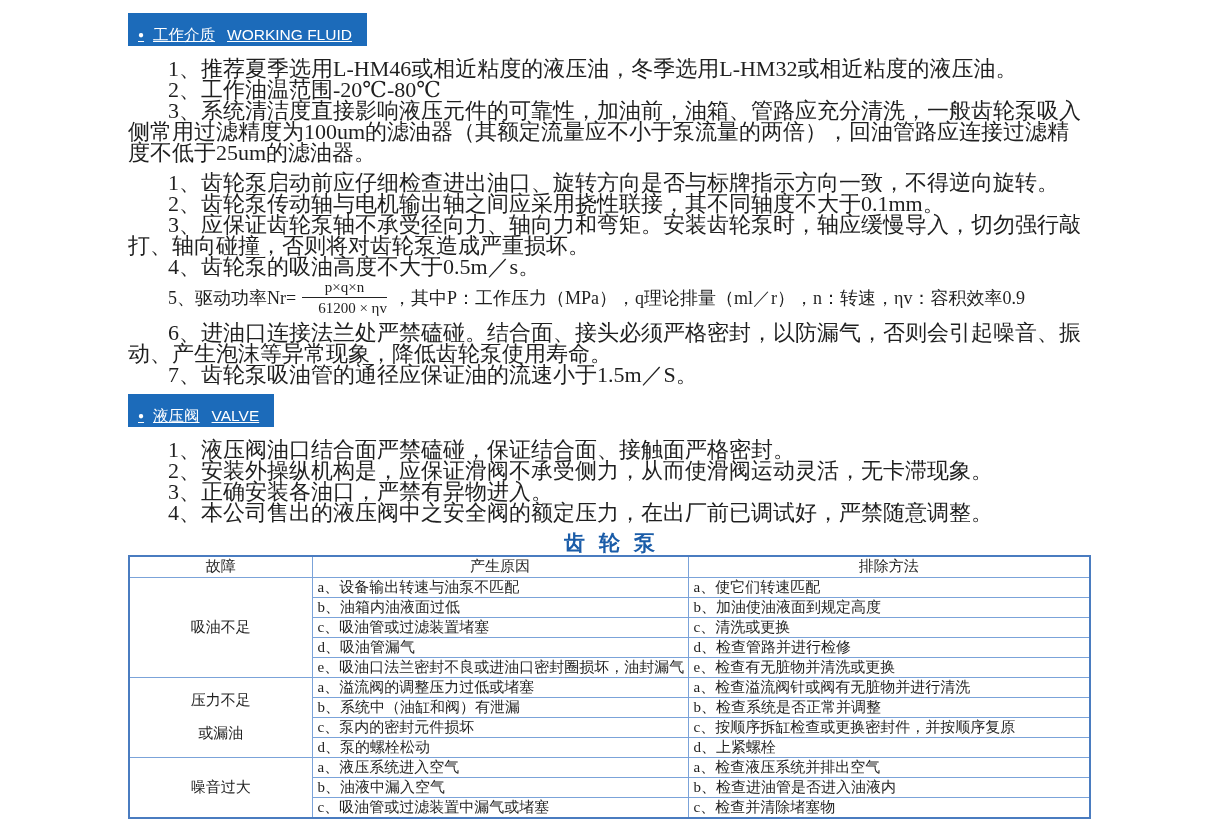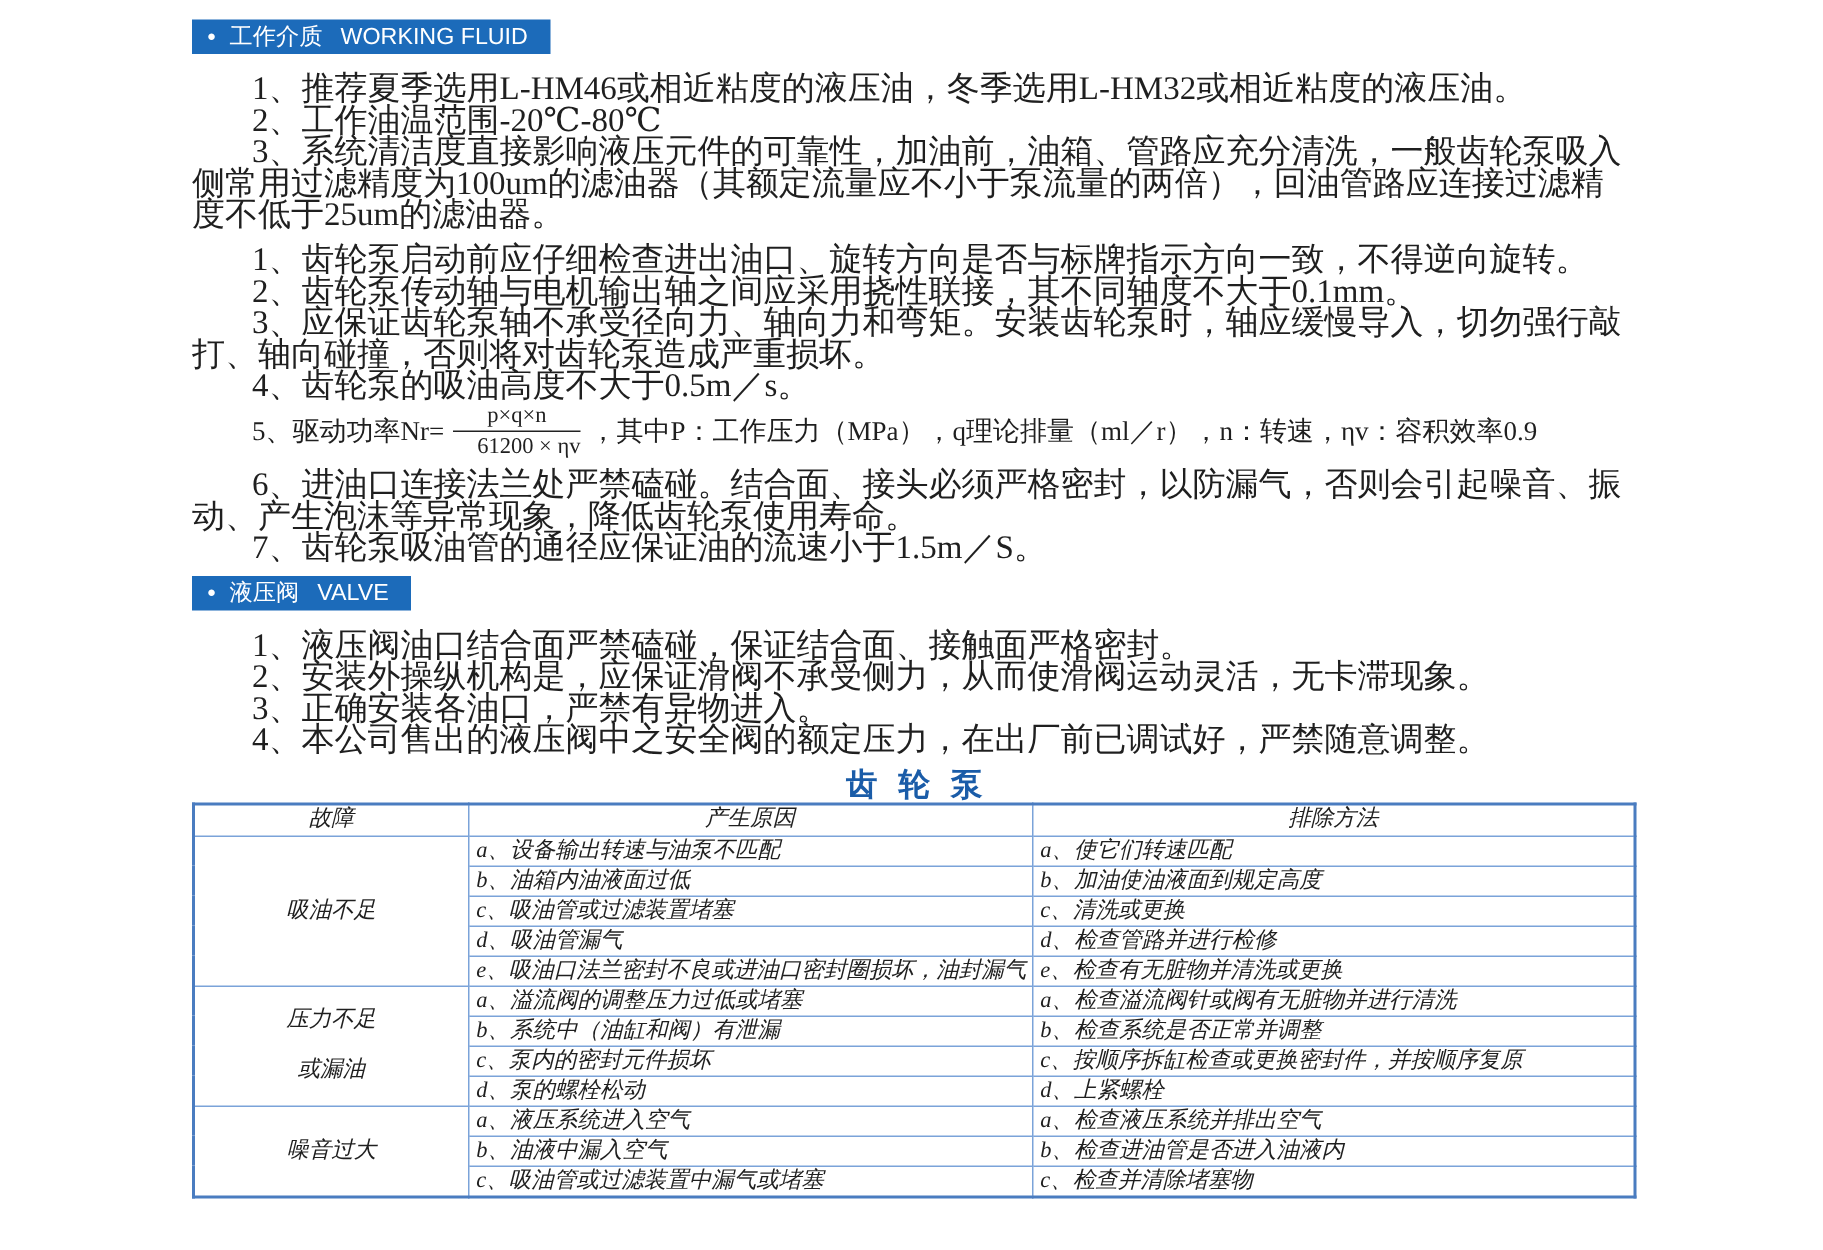--- a/index.html
+++ b/index.html
@@ -18,23 +18,24 @@
   }
   .content{padding:13px 124px 0 128px;}
   section{margin:0;}
   .banner{
     display:table;
     background:var(--banner-bg);
     color:#fff;
     font-family:"Liberation Sans","DejaVu Sans",sans-serif;
     font-size:15.5px;
     line-height:17px;
-    padding:3px 15px 3px 10px;
+    padding:13px 15px 3px 10px;
     margin:0 0 12px 0;
     white-space:nowrap;
+    text-decoration:underline;
   }
   .banner .bullet{font-size:10px;vertical-align:2px;margin-right:9px;}
   .banner .en{margin-left:12px;}
   p.item{
     margin:0;
     font-size:22px;
     line-height:21px;
     text-indent:40px;
   }
   section.sec-gap{margin-top:9px;}
@@ -71,21 +72,20 @@
     table-layout:fixed;
   }
   table.failure th, table.failure td{
     border:1px solid var(--table-border-inner);
     font-size:15px;
     font-weight:normal;
     line-height:19px;
     height:19px;
     padding:0 5px;
     overflow:hidden;
-    font-style:italic;
   }
   table.failure th{height:21px;text-align:center;}
   td.fault{text-align:center;vertical-align:middle;}
   td.cell{text-align:left;white-space:nowrap;}
   .fault-line{display:block;line-height:33px;}
   col.c-fault{width:183px;}
   col.c-cause{width:376px;}
 </style>
 </head>
 <body>

